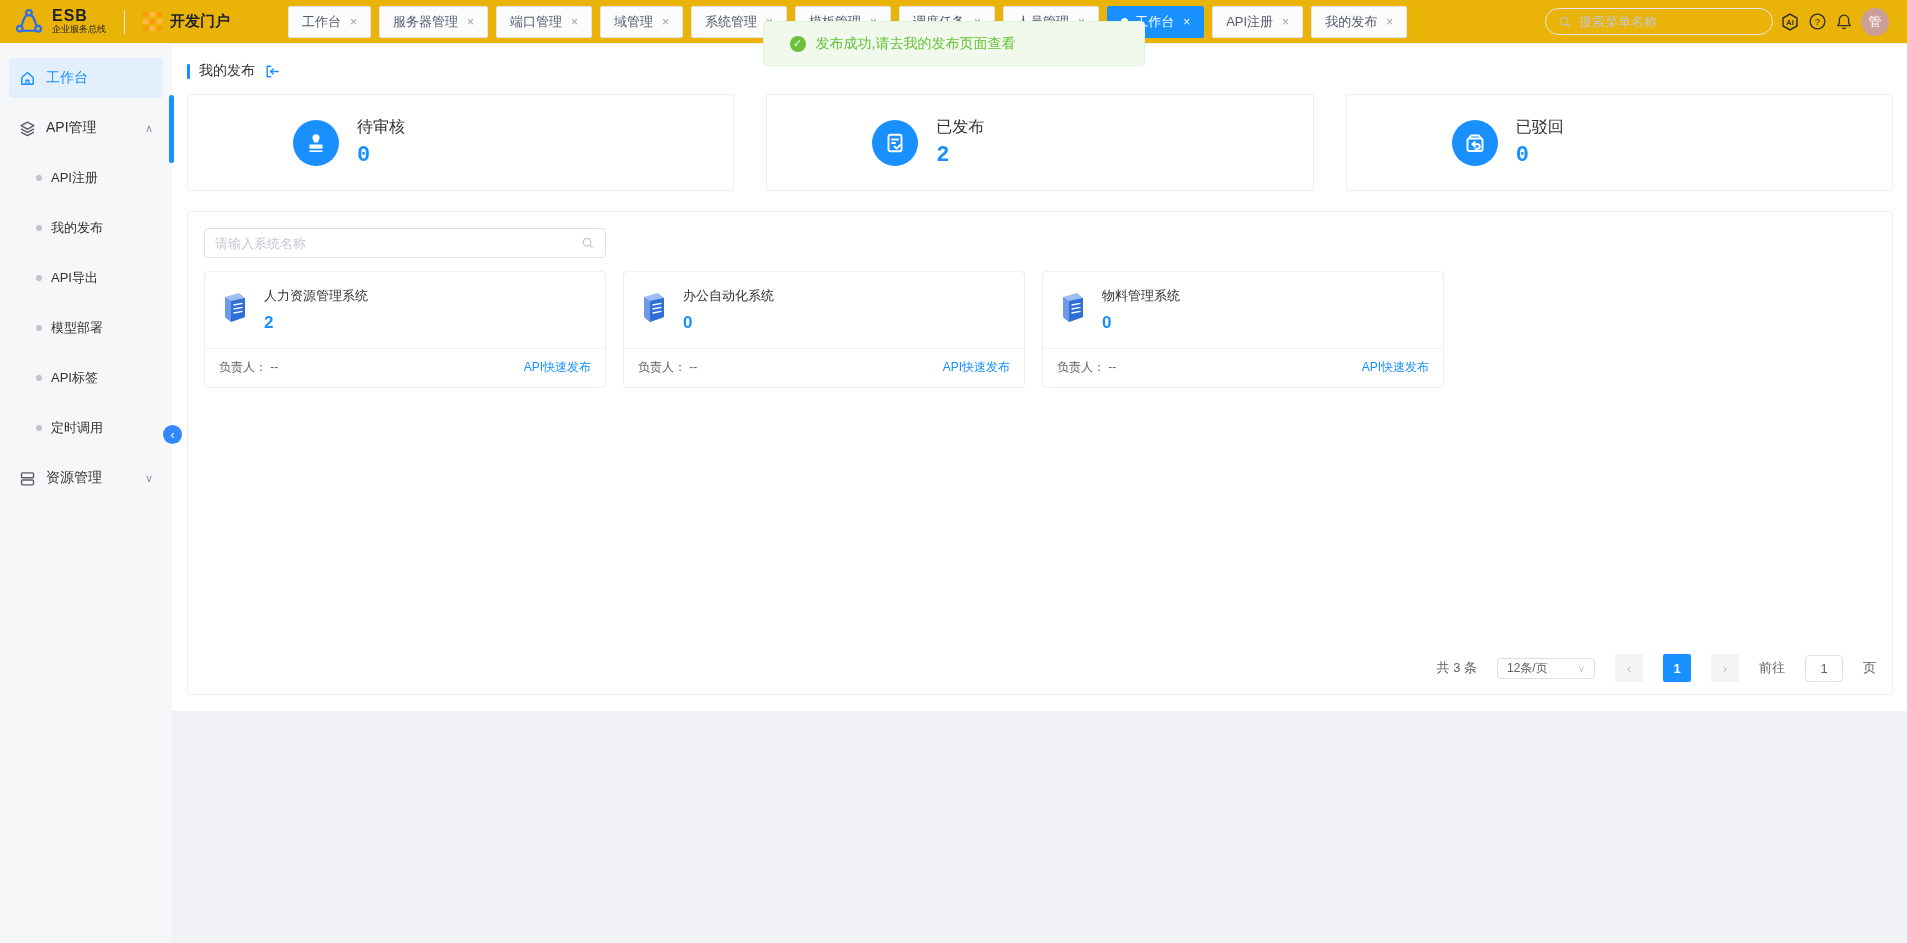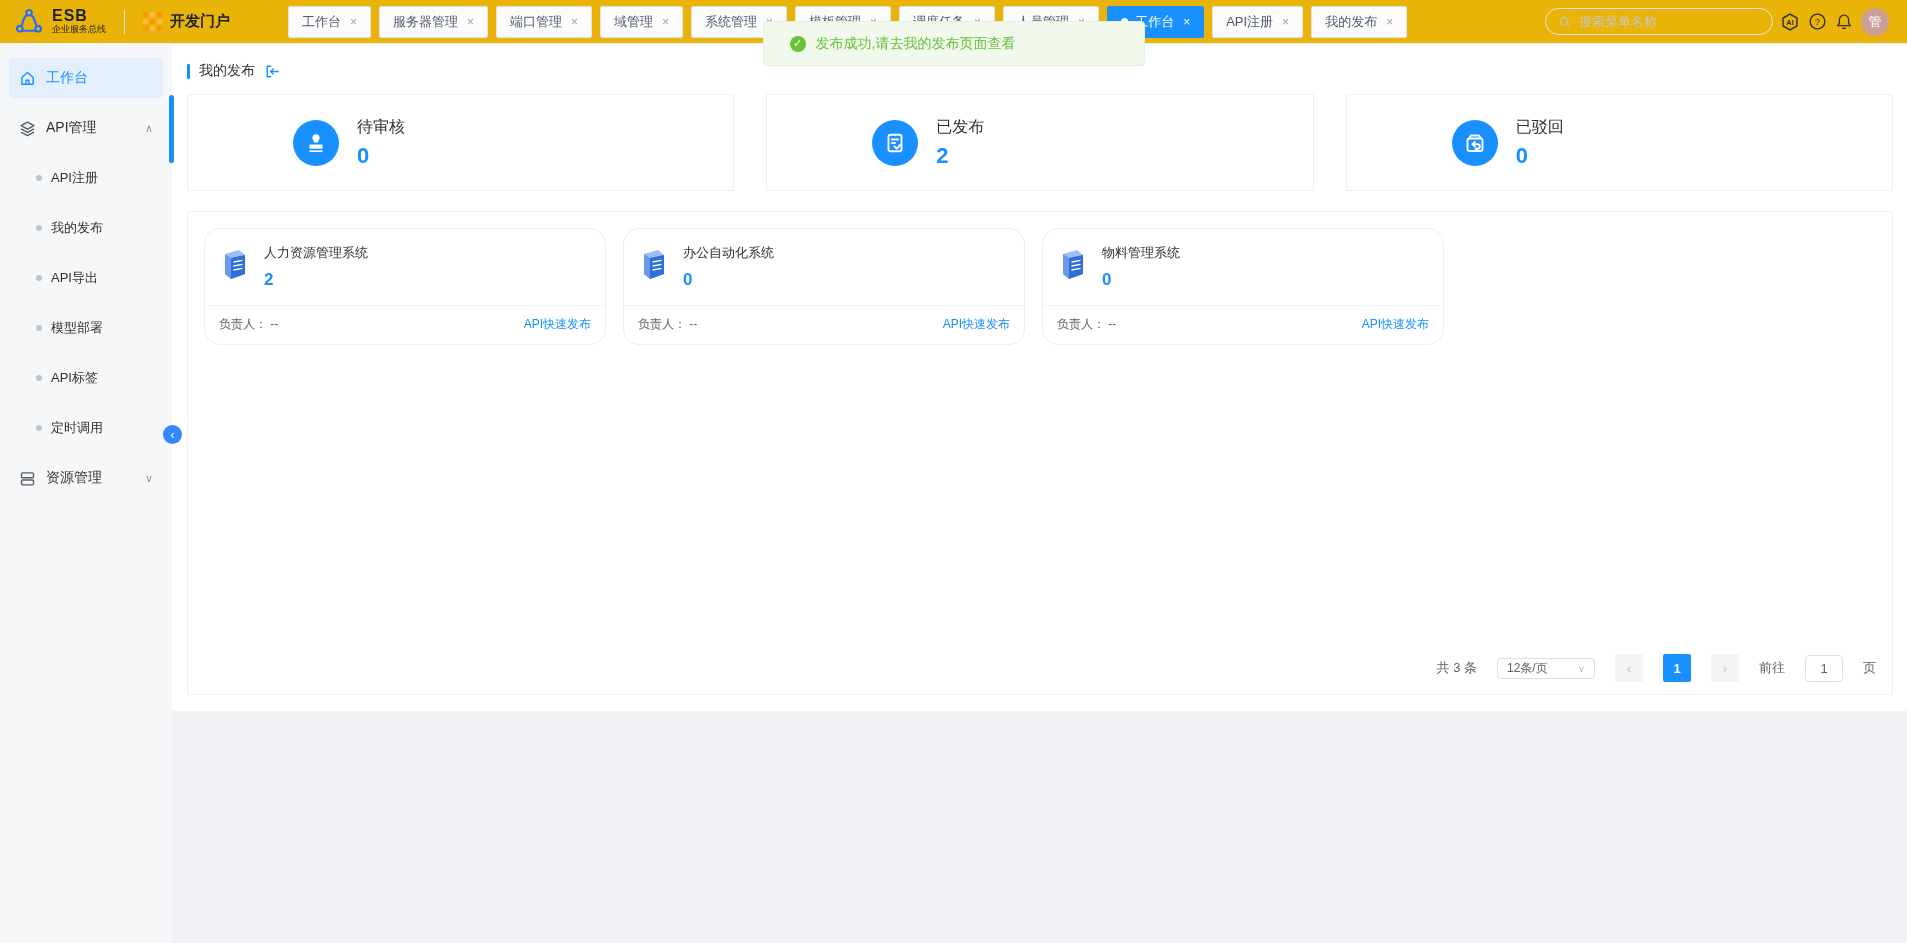--- a/index.html
+++ b/index.html
@@ -88,41 +88,41 @@
   .content{ background:#fff; padding:10px 14px 16px 15px; }
   .grey-filler{ flex:1; background:#f0f2f5; }
   .section-header{ display:flex; align-items:center; gap:9px; margin:8px 0 14px; }
   .sec-bar{ width:3px; height:15px; background:#1890ff; border-radius:1px; }
   .sec-title{ font-size:14px; color:#303133; }
   .sec-jump{ width:17px; height:17px; color:#1890ff; display:flex; cursor:pointer;}
   
   .stats-row{ display:flex; gap:32px; margin-bottom:20px; }
   .stat-card{
     flex:1; height:97px; background:#fff; border:1px solid #ebeef5; border-radius:2px;
-    display:flex; align-items:center; padding-left:105px; gap:18px;
+    display:flex; align-items:center; padding-left:105px; gap:18px;font-family:Liberation Mono, monospace;
   }
   .stat-icon{ width:46px; height:46px; border-radius:50%; background:#1890ff; color:#fff;
     display:flex; align-items:center; justify-content:center; flex-shrink:0;}
   .stat-label{ font-size:16px; color:#303133; margin-bottom:5px; }
   .stat-value{ font-size:22px; font-weight:bold; color:#1890ff; }
   
   .systems-panel{
     border:1px solid #ebeef5; border-radius:2px; background:#fff;
     height:484px; padding:16px; position:relative;
   }
   .sys-search{
     width:402px; height:30px; border:1px solid #dcdfe6; border-radius:4px;
     display:flex; align-items:center; justify-content:space-between; padding:0 10px;
     color:#a8abb2; margin-bottom:13px;
   }
   .sys-search input{ border:none; outline:none; flex:1; font-size:13px; color:#606266;
     font-family:inherit; background:transparent;}
   .sys-search input::placeholder{ color:#c4c8cf; }
   .sys-cards{ display:flex; gap:17px; }
-  .sys-card{ width:402px; border:1px solid #ebeef5; border-radius:16px; background:#fff; }
+  .sys-card{ width:402px; border:1px solid #ebeef5; border-radius:4px; background:#fff; }
   .sys-top{ display:flex; gap:15px; padding:15px 14px 8px; height:76px; }
   .sys-icon{ width:30px; height:34px; flex-shrink:0; margin-top:4px;}
   .sys-name{ font-size:13px; color:#303133; margin-bottom:8px; }
   .sys-count{ font-size:17px; font-weight:bold; color:#1890ff; }
   .sys-bottom{
     border-top:1px solid #f2f3f5; display:flex; justify-content:space-between;
     align-items:center; padding:10px 14px 11px; font-size:12px;
   }
   .sys-owner{ color:#606266; }
   .sys-action{ color:#1890ff; cursor:pointer; }
@@ -384,20 +384,27 @@
           </span>
           <span>
             <span class="stat-label" style="display:block">已驳回</span>
             <span class="stat-value">0</span>
           </span>
         </div>
       </div>
 
 
       <div class="systems-panel">
+        <div class="sys-search">
+          <input type="text" placeholder="请输入系统名称" style="">
+          <svg width="14" height="14" viewBox="0 0 24 24" fill="none" stroke="#c0c4cc" stroke-width="2">
+            <circle cx="10.5" cy="10.5" r="6.5"></circle>
+              <path d="M15.5 15.5 L20 20"></path>
+          </svg>
+        </div>
 
         <div class="sys-cards">
 
           <div class="sys-card">
             <div class="sys-top">
               <svg class="sys-icon" viewBox="0 0 30 34">
                 <path d="M6 6 L20 2 L26 7 L26 26 L12 31 L6 26 Z" fill="#9dbdf5"></path>
                 <path d="M6 6 L12 10 L12 31 L6 26 Z" fill="#6d9ae8"></path>
                 <path d="M12 10 L26 7 L26 26 L12 31 Z" fill="#2f6fd6"></path>
                 <path d="M14.5 14 l9-1.6 M14.5 18 l9-1.6 M14.5 22 l9-1.6" stroke="#fff" stroke-width="1.4"></path>

